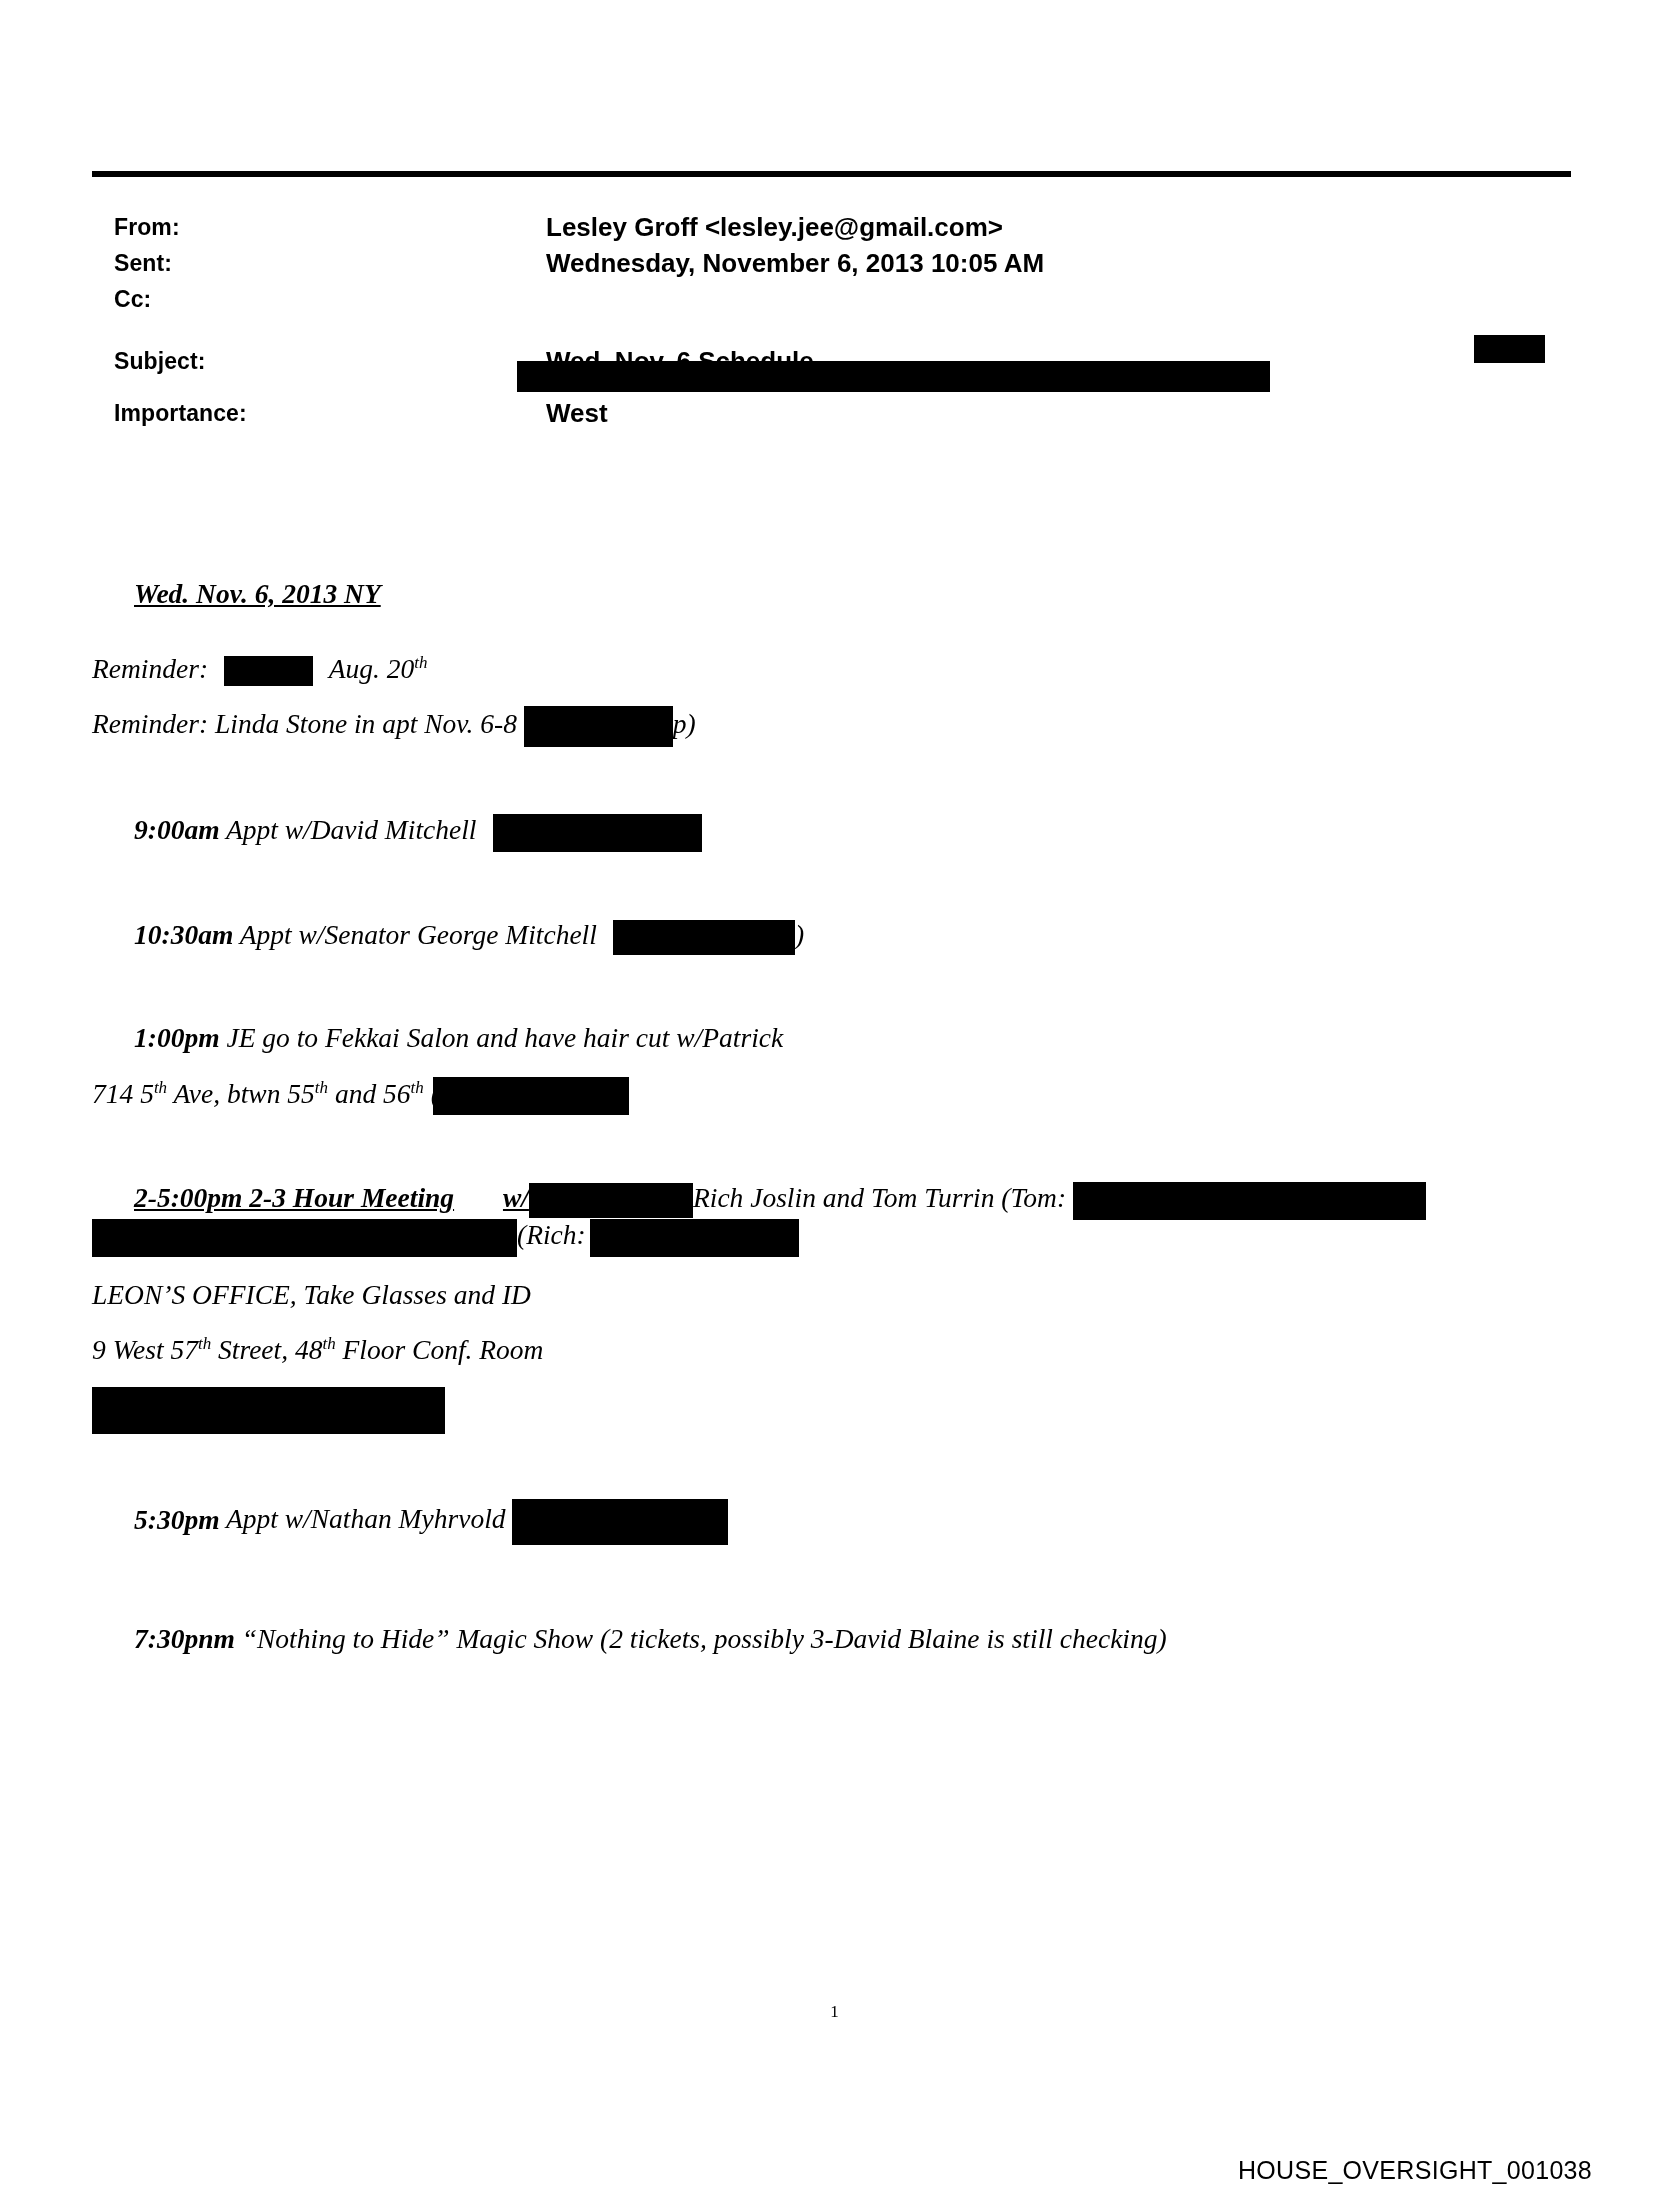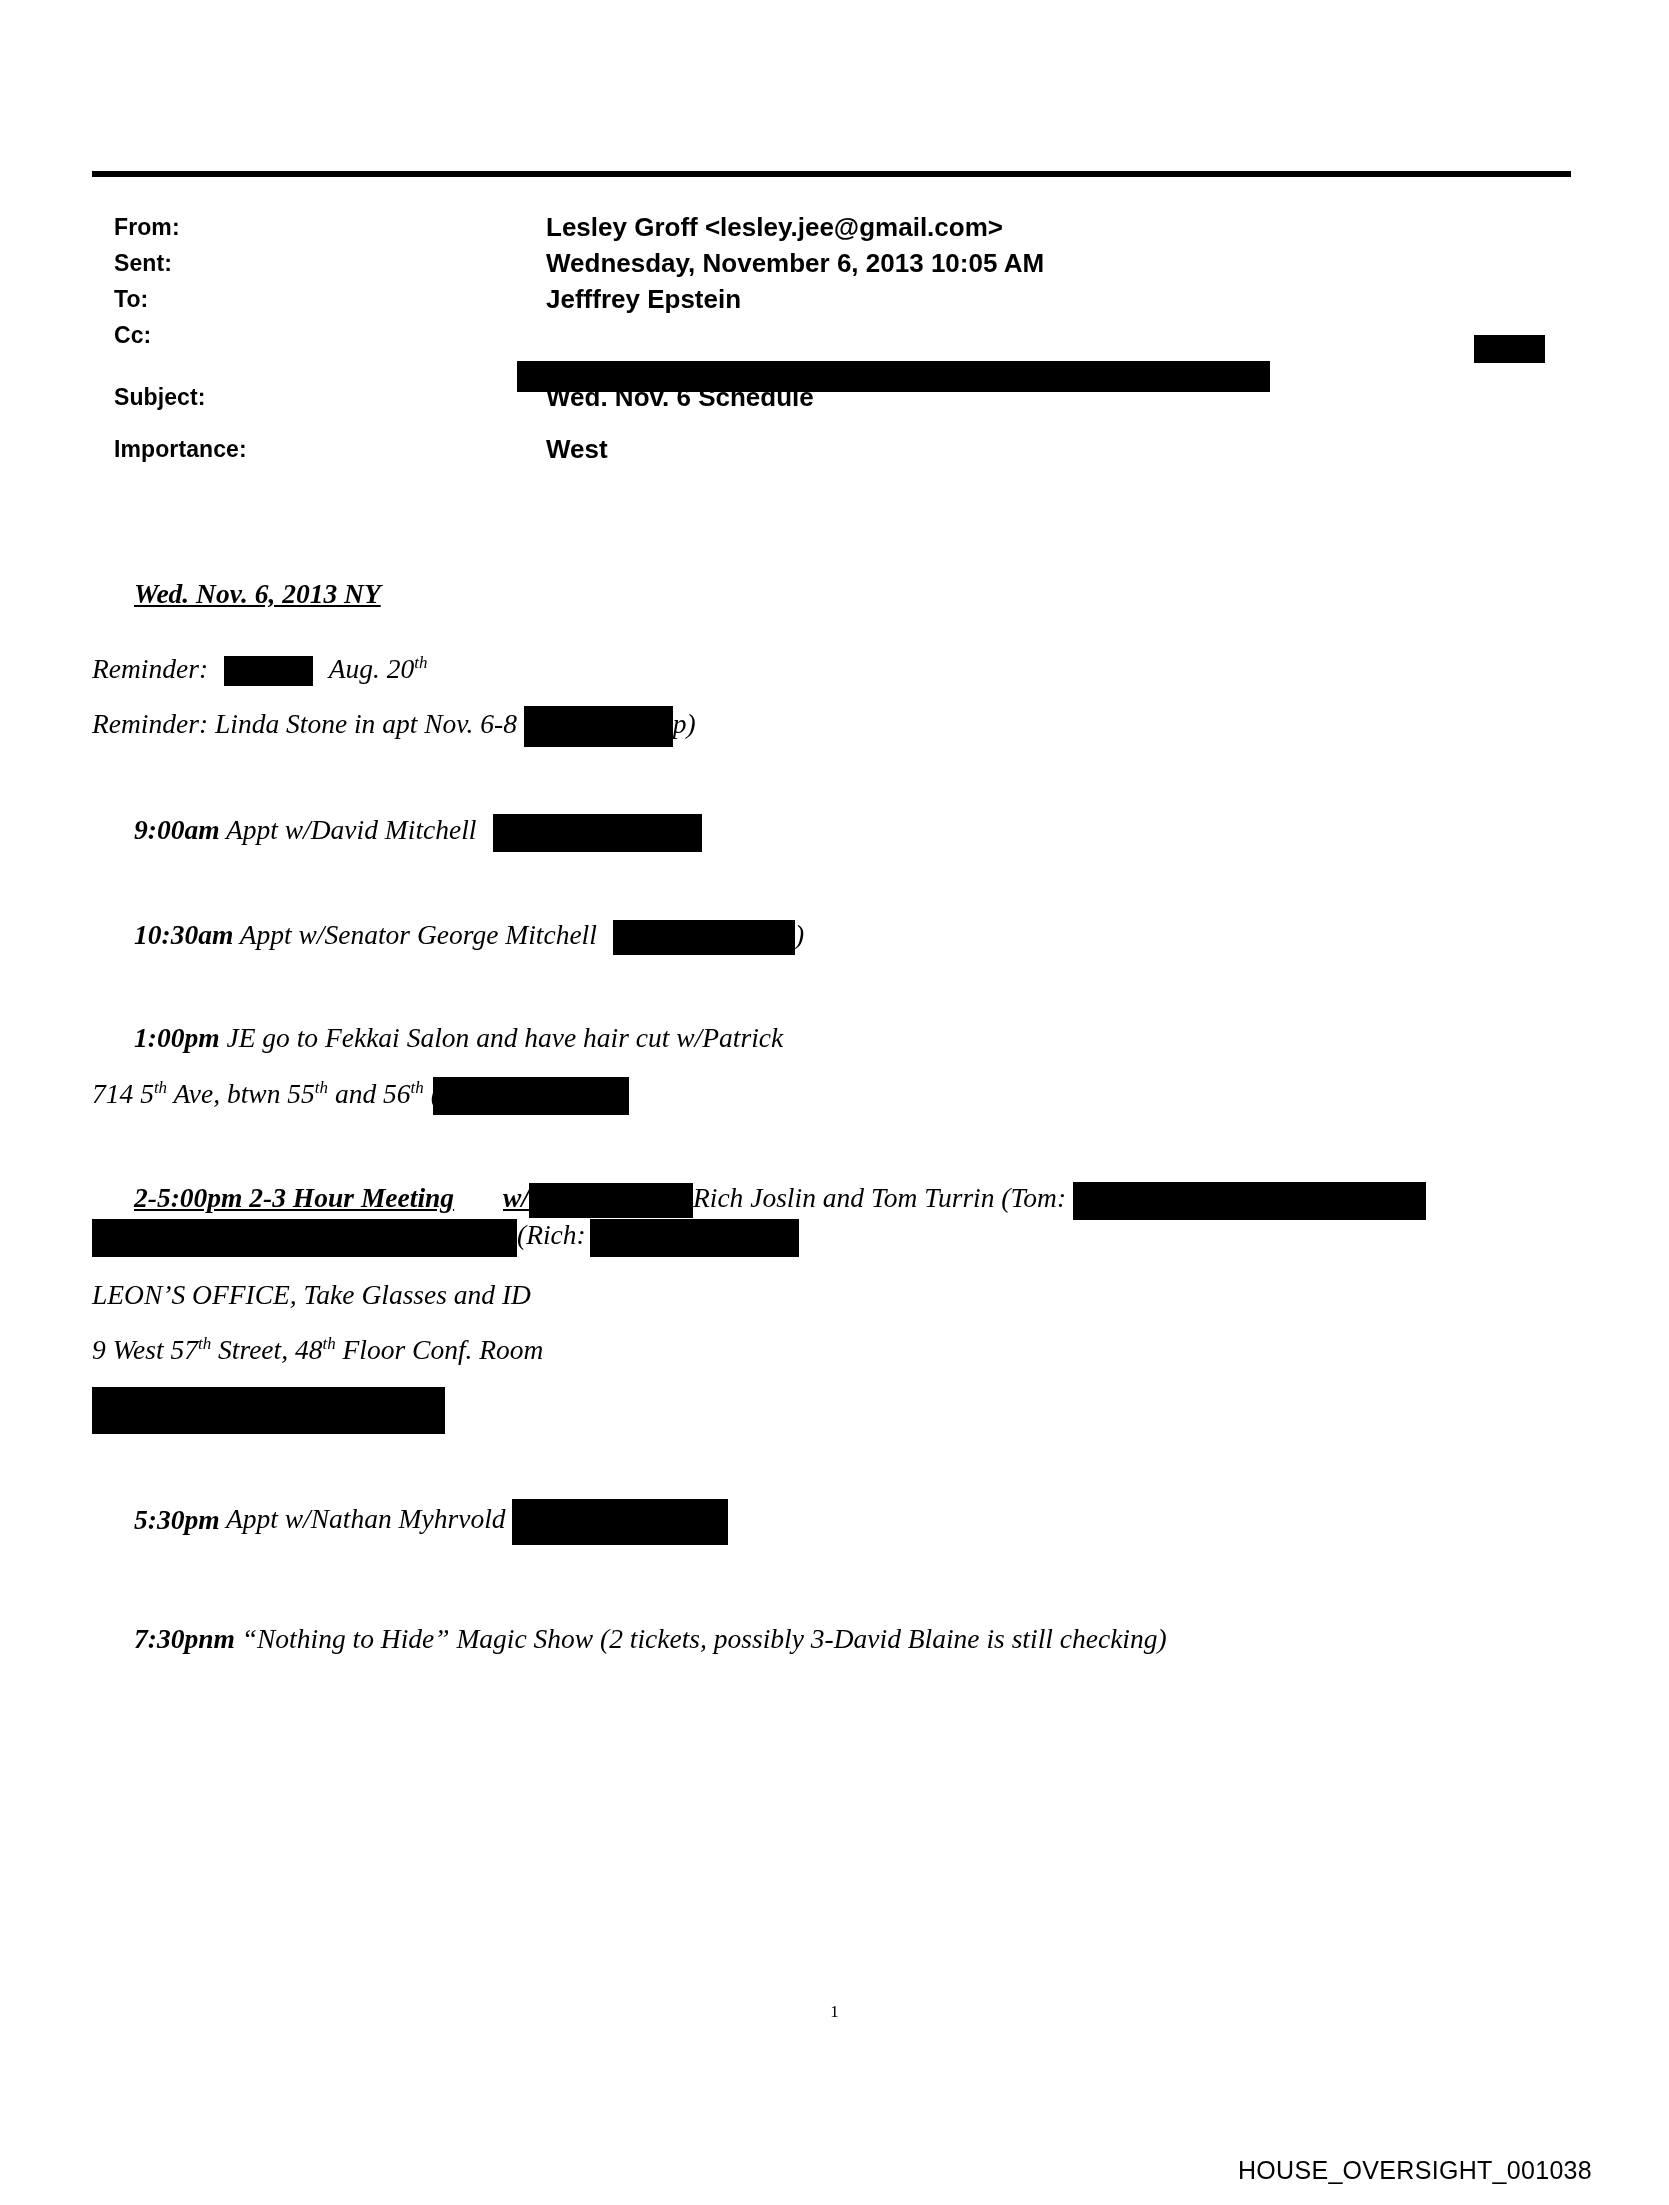--- a/index.html
+++ b/index.html
@@ -128,24 +128,20 @@
   <div class="hdr">
     <div class="hdr-row">
       <span class="hdr-label">From:</span>
       <span class="hdr-value">Lesley Groff &lt;lesley.jee@gmail.com&gt;</span>
     </div>
     <div class="hdr-row">
       <span class="hdr-label">Sent:</span>
       <span class="hdr-value">Wednesday, November 6, 2013 10:05 AM</span>
     </div>
     <div class="hdr-row">
-      <span class="hdr-label">To:</span>
-      <span class="hdr-value">Jefffrey Epstein</span>
-    </div>
-    <div class="hdr-row">
       <span class="hdr-label">Cc:</span>
     </div>
     <div class="hdr-gap-md"></div>
     <div class="hdr-row">
       <span class="hdr-label">Subject:</span>
       <span class="hdr-value">Wed. Nov. 6 Schedule</span>
     </div>
     <div class="hdr-gap-sm"></div>
     <div class="hdr-row">
       <span class="hdr-label">Importance:</span>

